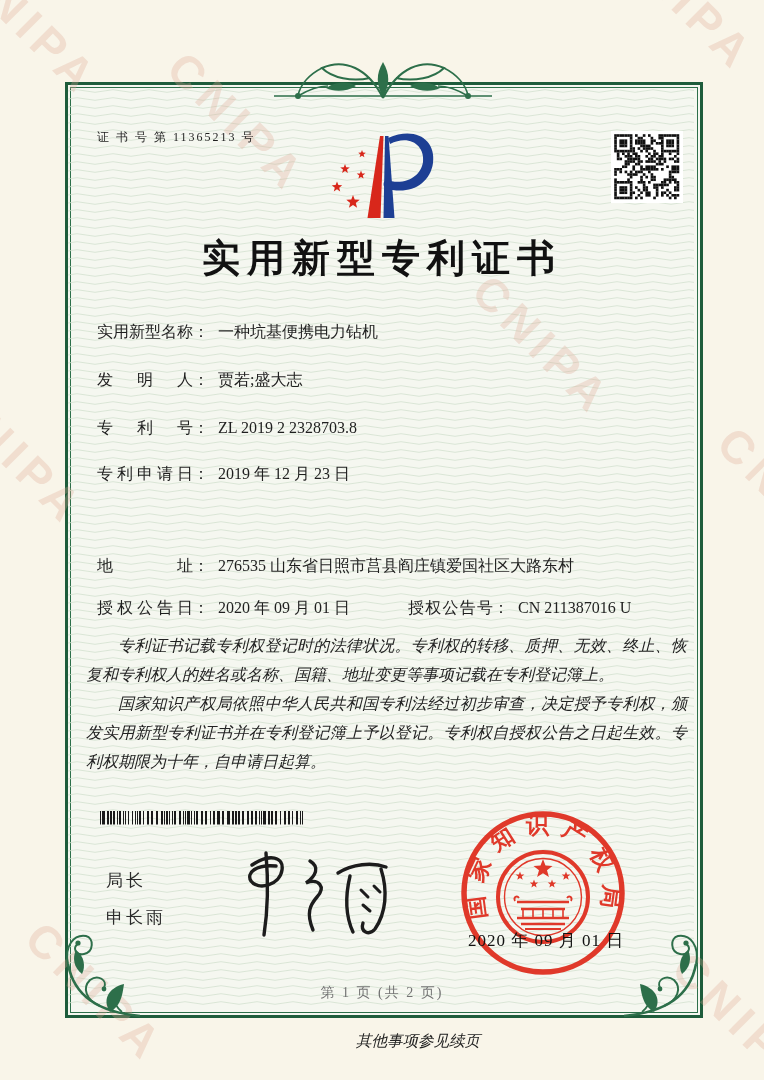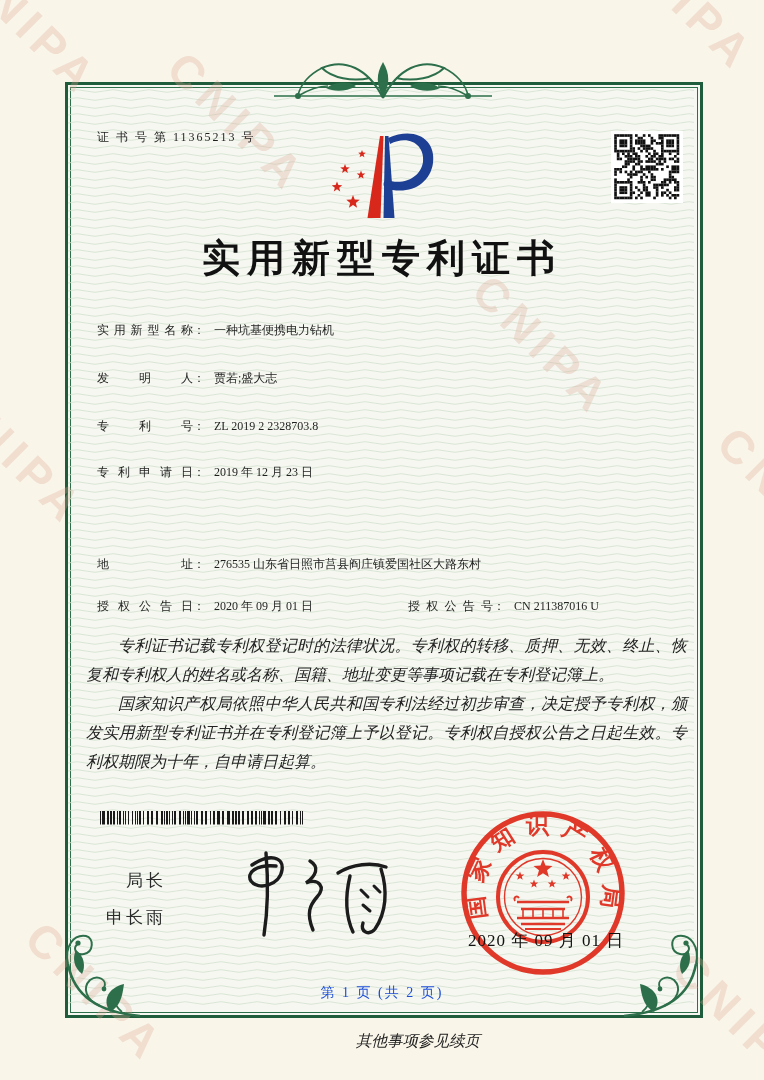--- a/index.html
+++ b/index.html
@@ -13,37 +13,37 @@
   .frame{position:absolute;left:65px;top:82px;width:632px;height:930px;background:#f5f7f0;
          border:3px solid #1e5c3b;z-index:0;}
   .frame::after{content:"";position:absolute;inset:2px;border:1px solid #2d6f4a;}
   .guilloche{position:absolute;left:68px;top:85px;z-index:0;}
   .content{position:absolute;inset:0;z-index:2;}
   .cert-no{position:absolute;left:97px;top:129px;font-size:12px;letter-spacing:2px;}
   .logo{position:absolute;left:322px;top:123px;}
   .qr{position:absolute;left:611px;top:131px;background:#fff;}
   .title{position:absolute;left:0;width:764px;top:233px;text-align:center;font-size:38px;
          font-weight:bold;letter-spacing:7px;color:#111;}
-  .field-row{position:absolute;left:97px;width:600px;font-size:12px;white-space:nowrap;}
+  .field-row{position:absolute;left:97px;width:600px;font-size:16px;white-space:nowrap;}
   .flabel{display:inline-block;width:96px;text-align:justify;text-align-last:justify;vertical-align:bottom;}
   .fvalue{margin-left:9px;}
   .grant2{position:absolute;left:295px;top:0;margin-left:16px;}
   .grant2 .flabel{width:85px;}
   .bodytext{position:absolute;left:86px;top:631px;width:601px;font-size:16px;line-height:29px;
             text-align:justify;font-style:italic;font-family:"DejaVu Serif","Liberation Serif",serif;color:#222;}
   .bodytext p{margin:0;text-indent:2em;}
   .barcode{position:absolute;left:100px;top:811px;}
-  .director{position:absolute;left:106px;top:869px;font-size:17px;color:#2b2b2b;text-align:right;}
+  .director{position:absolute;left:106px;top:869px;font-size:17px;color:#2b2b2b;}
   .director div{margin-bottom:14px;letter-spacing:3px;}
   .signature{position:absolute;left:222px;top:843px;}
   .seal{position:absolute;left:455px;top:805px;z-index:2;}
   .seal-date{position:absolute;left:468px;top:929px;width:170px;font-size:17px;color:#111;
              letter-spacing:1px;z-index:3;white-space:nowrap;}
   .page-info{position:absolute;left:0;width:764px;top:984px;text-align:center;font-size:14px;
-             letter-spacing:2px;color:#1d4ed8;z-index:2;}
+             letter-spacing:2px;color:#737373;z-index:2;}
   .footer-note{position:absolute;left:0;width:764px;top:1031px;text-align:center;font-size:15.5px;
                font-style:italic;font-family:"DejaVu Serif",serif;color:#222;z-index:2;margin-left:36px;}
   .ornament{position:absolute;z-index:3;pointer-events:none;}
   svg{display:block;}
 </style>
 </head>
 <body>
 
 <div class="page">
 

